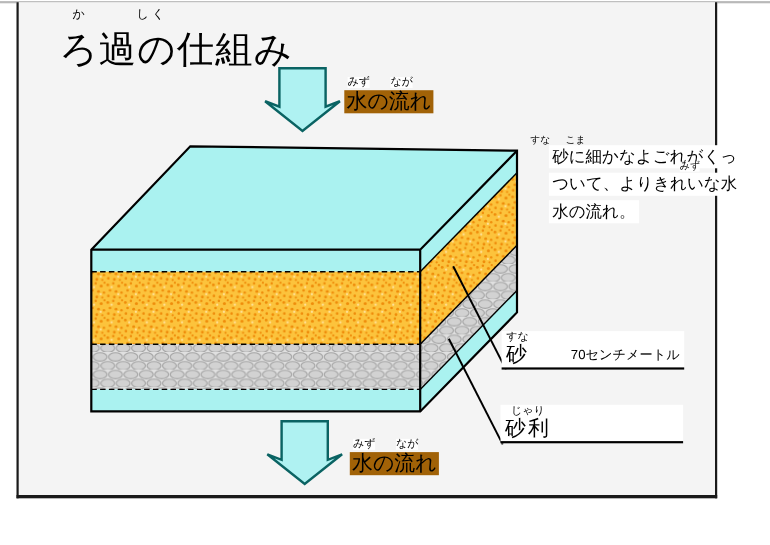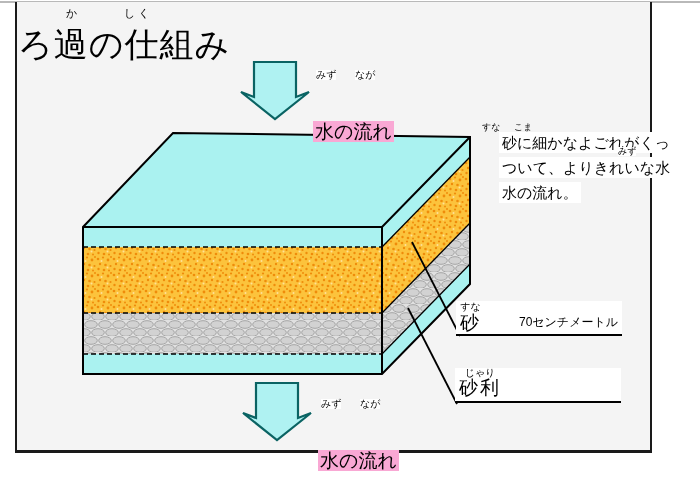--- a/index.html
+++ b/index.html
@@ -3,42 +3,42 @@
 <meta charset="utf-8">
 <style>
   html,body{margin:0;padding:0;}
   body{width:700px;height:495px;font-family:"Liberation Sans","DejaVu Sans",sans-serif;color:#000;}
   .page{position:relative;width:700px;height:495px;background:#ffffff;overflow:hidden;}
   .topline{position:absolute;left:0;top:1px;width:700px;height:2px;background:#b9b9b9;}
   .frame{position:absolute;left:15px;top:2px;width:633px;height:448px;background:#f4f4f4;
          border-left:2px solid #1a1a1a;border-right:2px solid #1a1a1a;border-bottom:3px solid #1a1a1a;}
   .diagram-svg{position:absolute;left:0;top:0;}
   .abs{position:absolute;white-space:nowrap;}
-  .title{left:18px;top:22px;font-size:34px;letter-spacing:1px;}
+  .title{left:18px;top:22px;font-size:34px;letter-spacing:1px;padding-left:36px;}
   .ruby{font-size:11px;line-height:11px;background:transparent;}
   .ruby-ka{left:66px;top:8px;}
   .ruby-shiku{left:124px;top:8px;letter-spacing:3px;}
-  .flow-label{font-size:19px;line-height:21px;background:#f9a8d4;padding:0 2px;margin-top:39px;}
+  .flow-label{font-size:19px;line-height:21px;background:#a16207;padding:0 2px;}
   .flow-label-top{left:313px;top:82px;}
   .flow-label-bottom{left:318px;top:411px;}
   .flow-ruby{font-size:10px;line-height:10px;background:#fff;}
   .fr-mizu-top{left:316px;top:70px;}
   .fr-naga-top{left:355px;top:70px;}
   .fr-mizu-bottom{left:321px;top:399px;}
   .fr-naga-bottom{left:360px;top:399px;}
   .note{left:478px;top:132px;margin-left:21px;}
   .note-line{margin-bottom:4px;}
   .note-line span{display:inline-block;background:#fff;font-size:15px;line-height:19px;padding:1px 3px;}
   .note-ruby{font-size:9px;line-height:9px;}
   .nr-suna{left:482px;top:123px;}
   .nr-koma{left:514px;top:123px;}
   .nr-mizu{left:618px;top:147px;background:#fff;}
   .callout-label{position:absolute;background:#fff;border-bottom:2px solid #000;padding:0 4px 1px 4px;min-width:158px;}
   .sand-callout-label{left:456px;top:301px;}
-  .gravel-callout-label{left:455px;top:368px;font-family:Liberation Mono, monospace;}
+  .gravel-callout-label{left:455px;top:368px;}
   .cl-row{display:flex;justify-content:space-between;align-items:flex-end;}
   .cl-name-block{display:inline-flex;flex-direction:column;align-items:center;}
   .cl-ruby{font-size:10px;line-height:11px;}
   .cl-name{font-size:19px;line-height:21px;letter-spacing:2px;}
   .cl-value{font-size:12px;line-height:21px;}
 </style>
 </head>
 <body>
 
 <div class="page">

